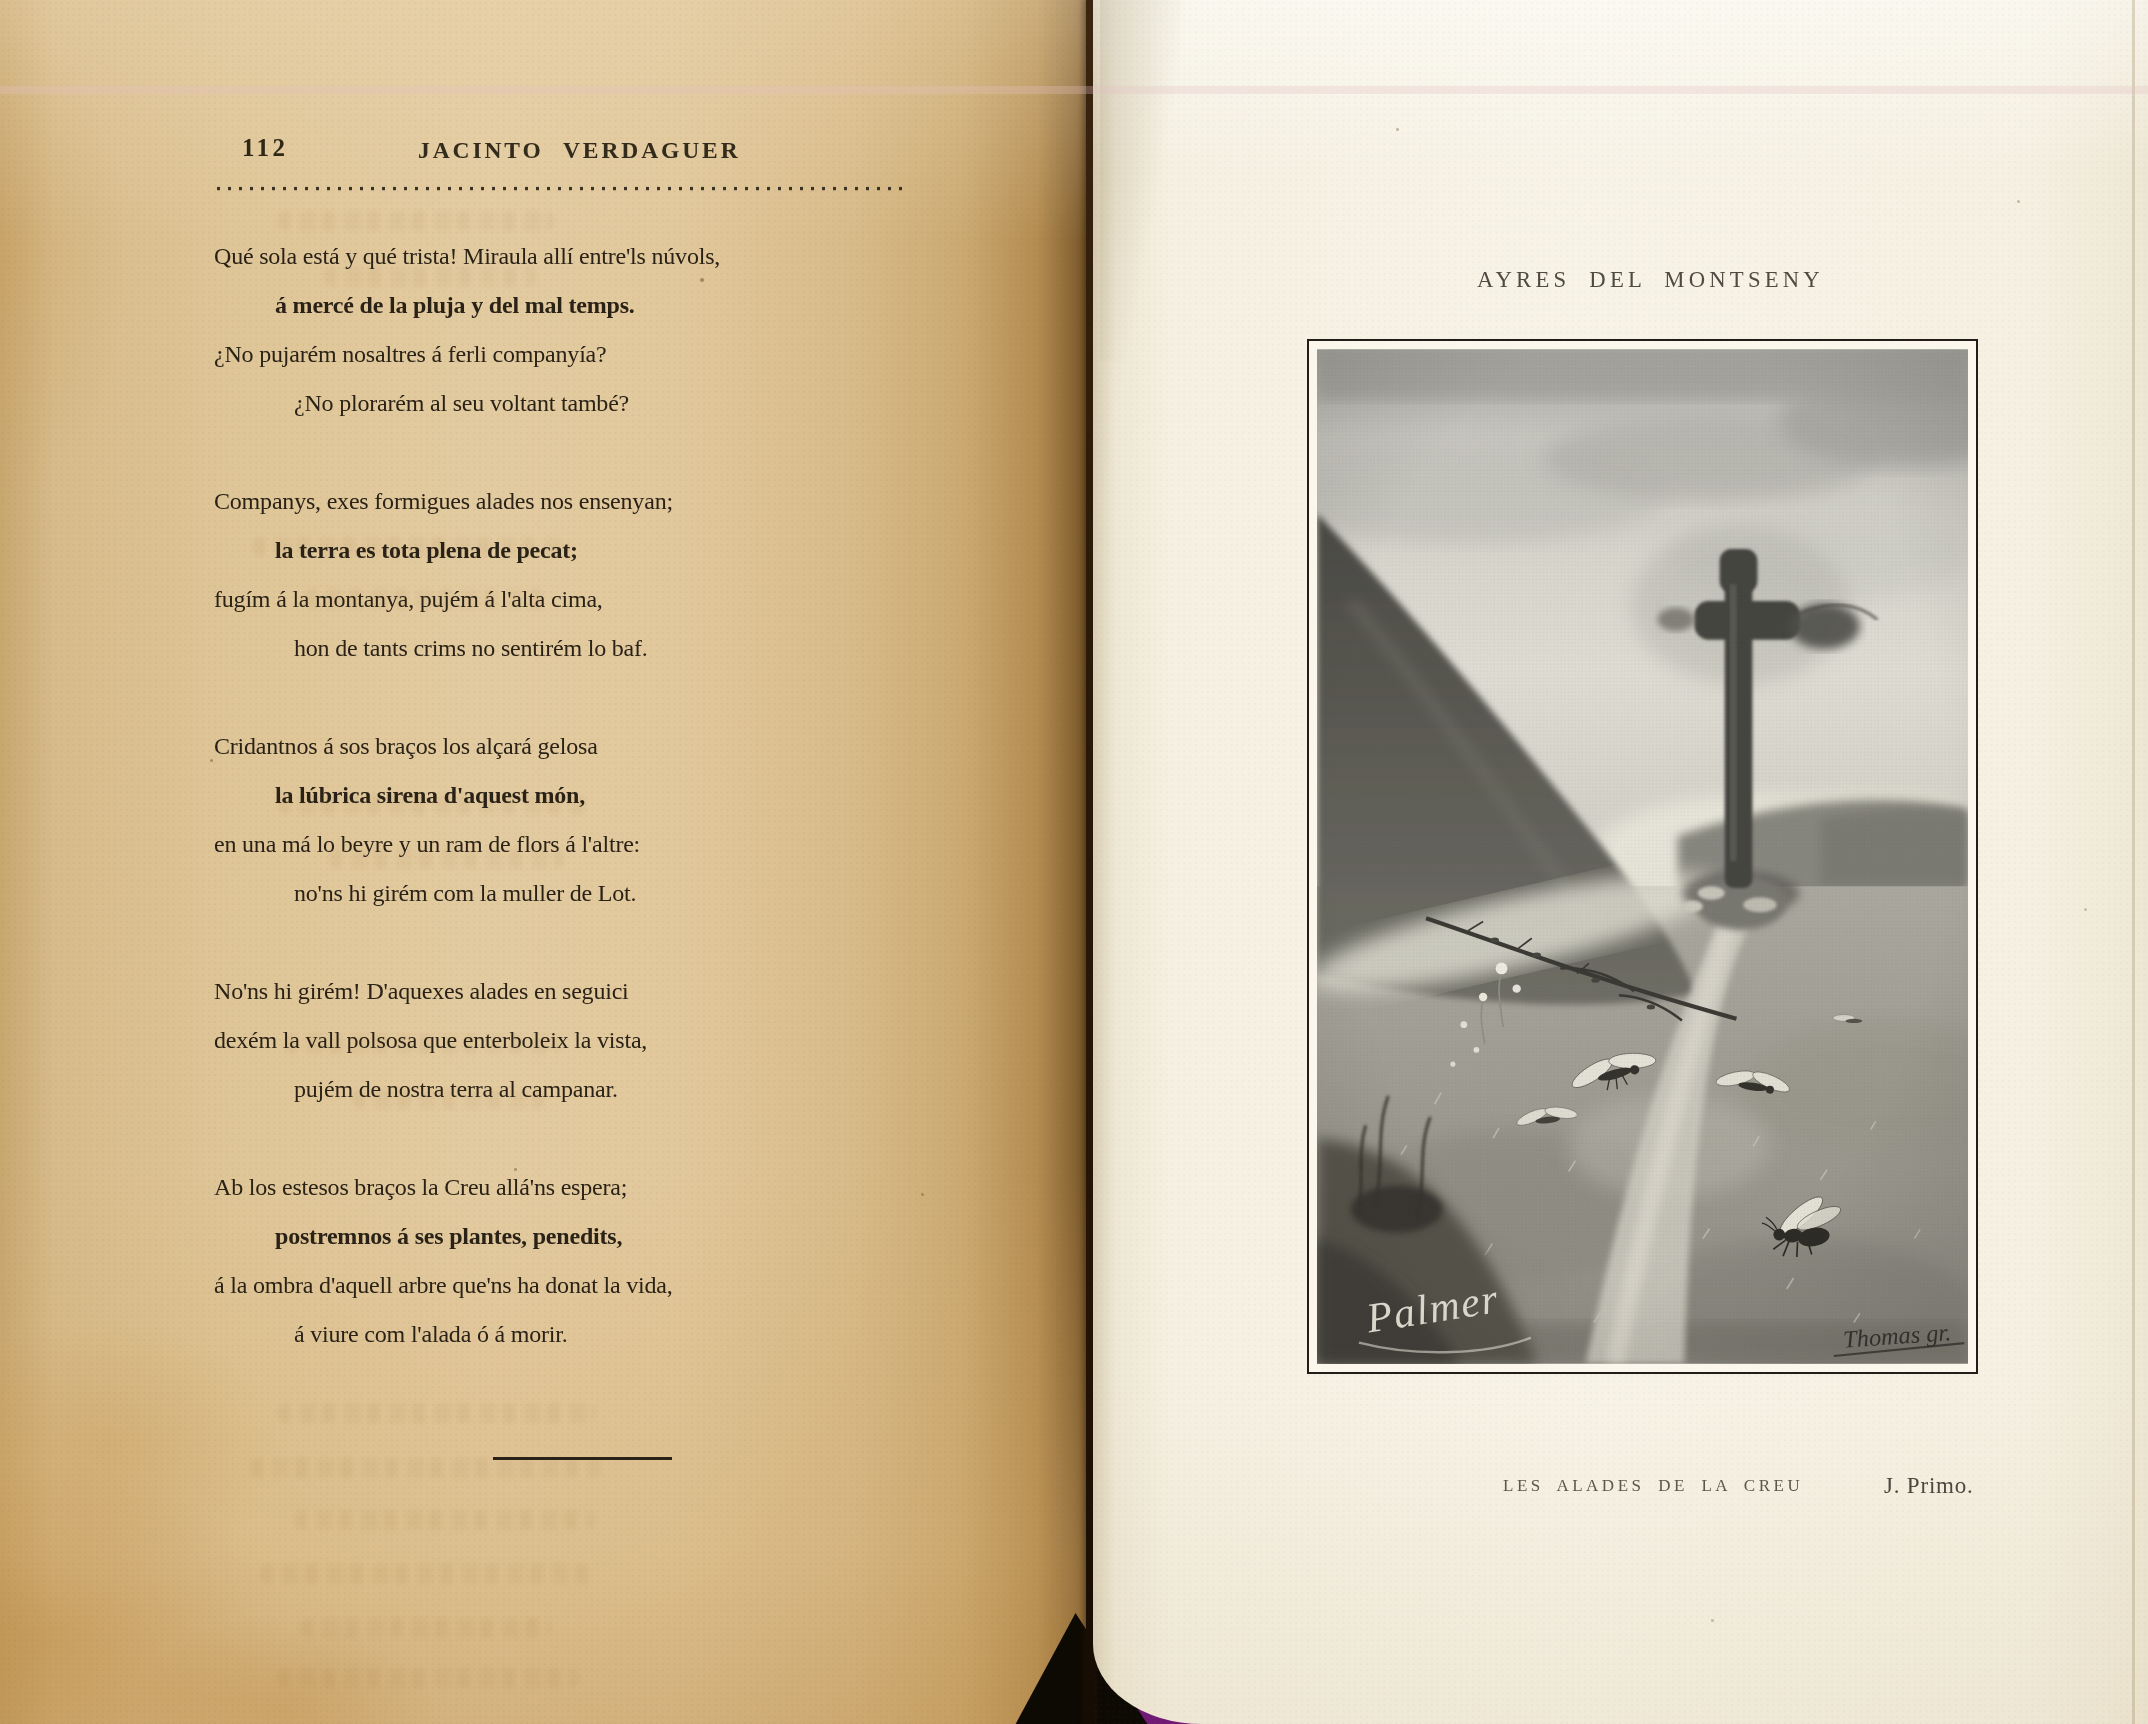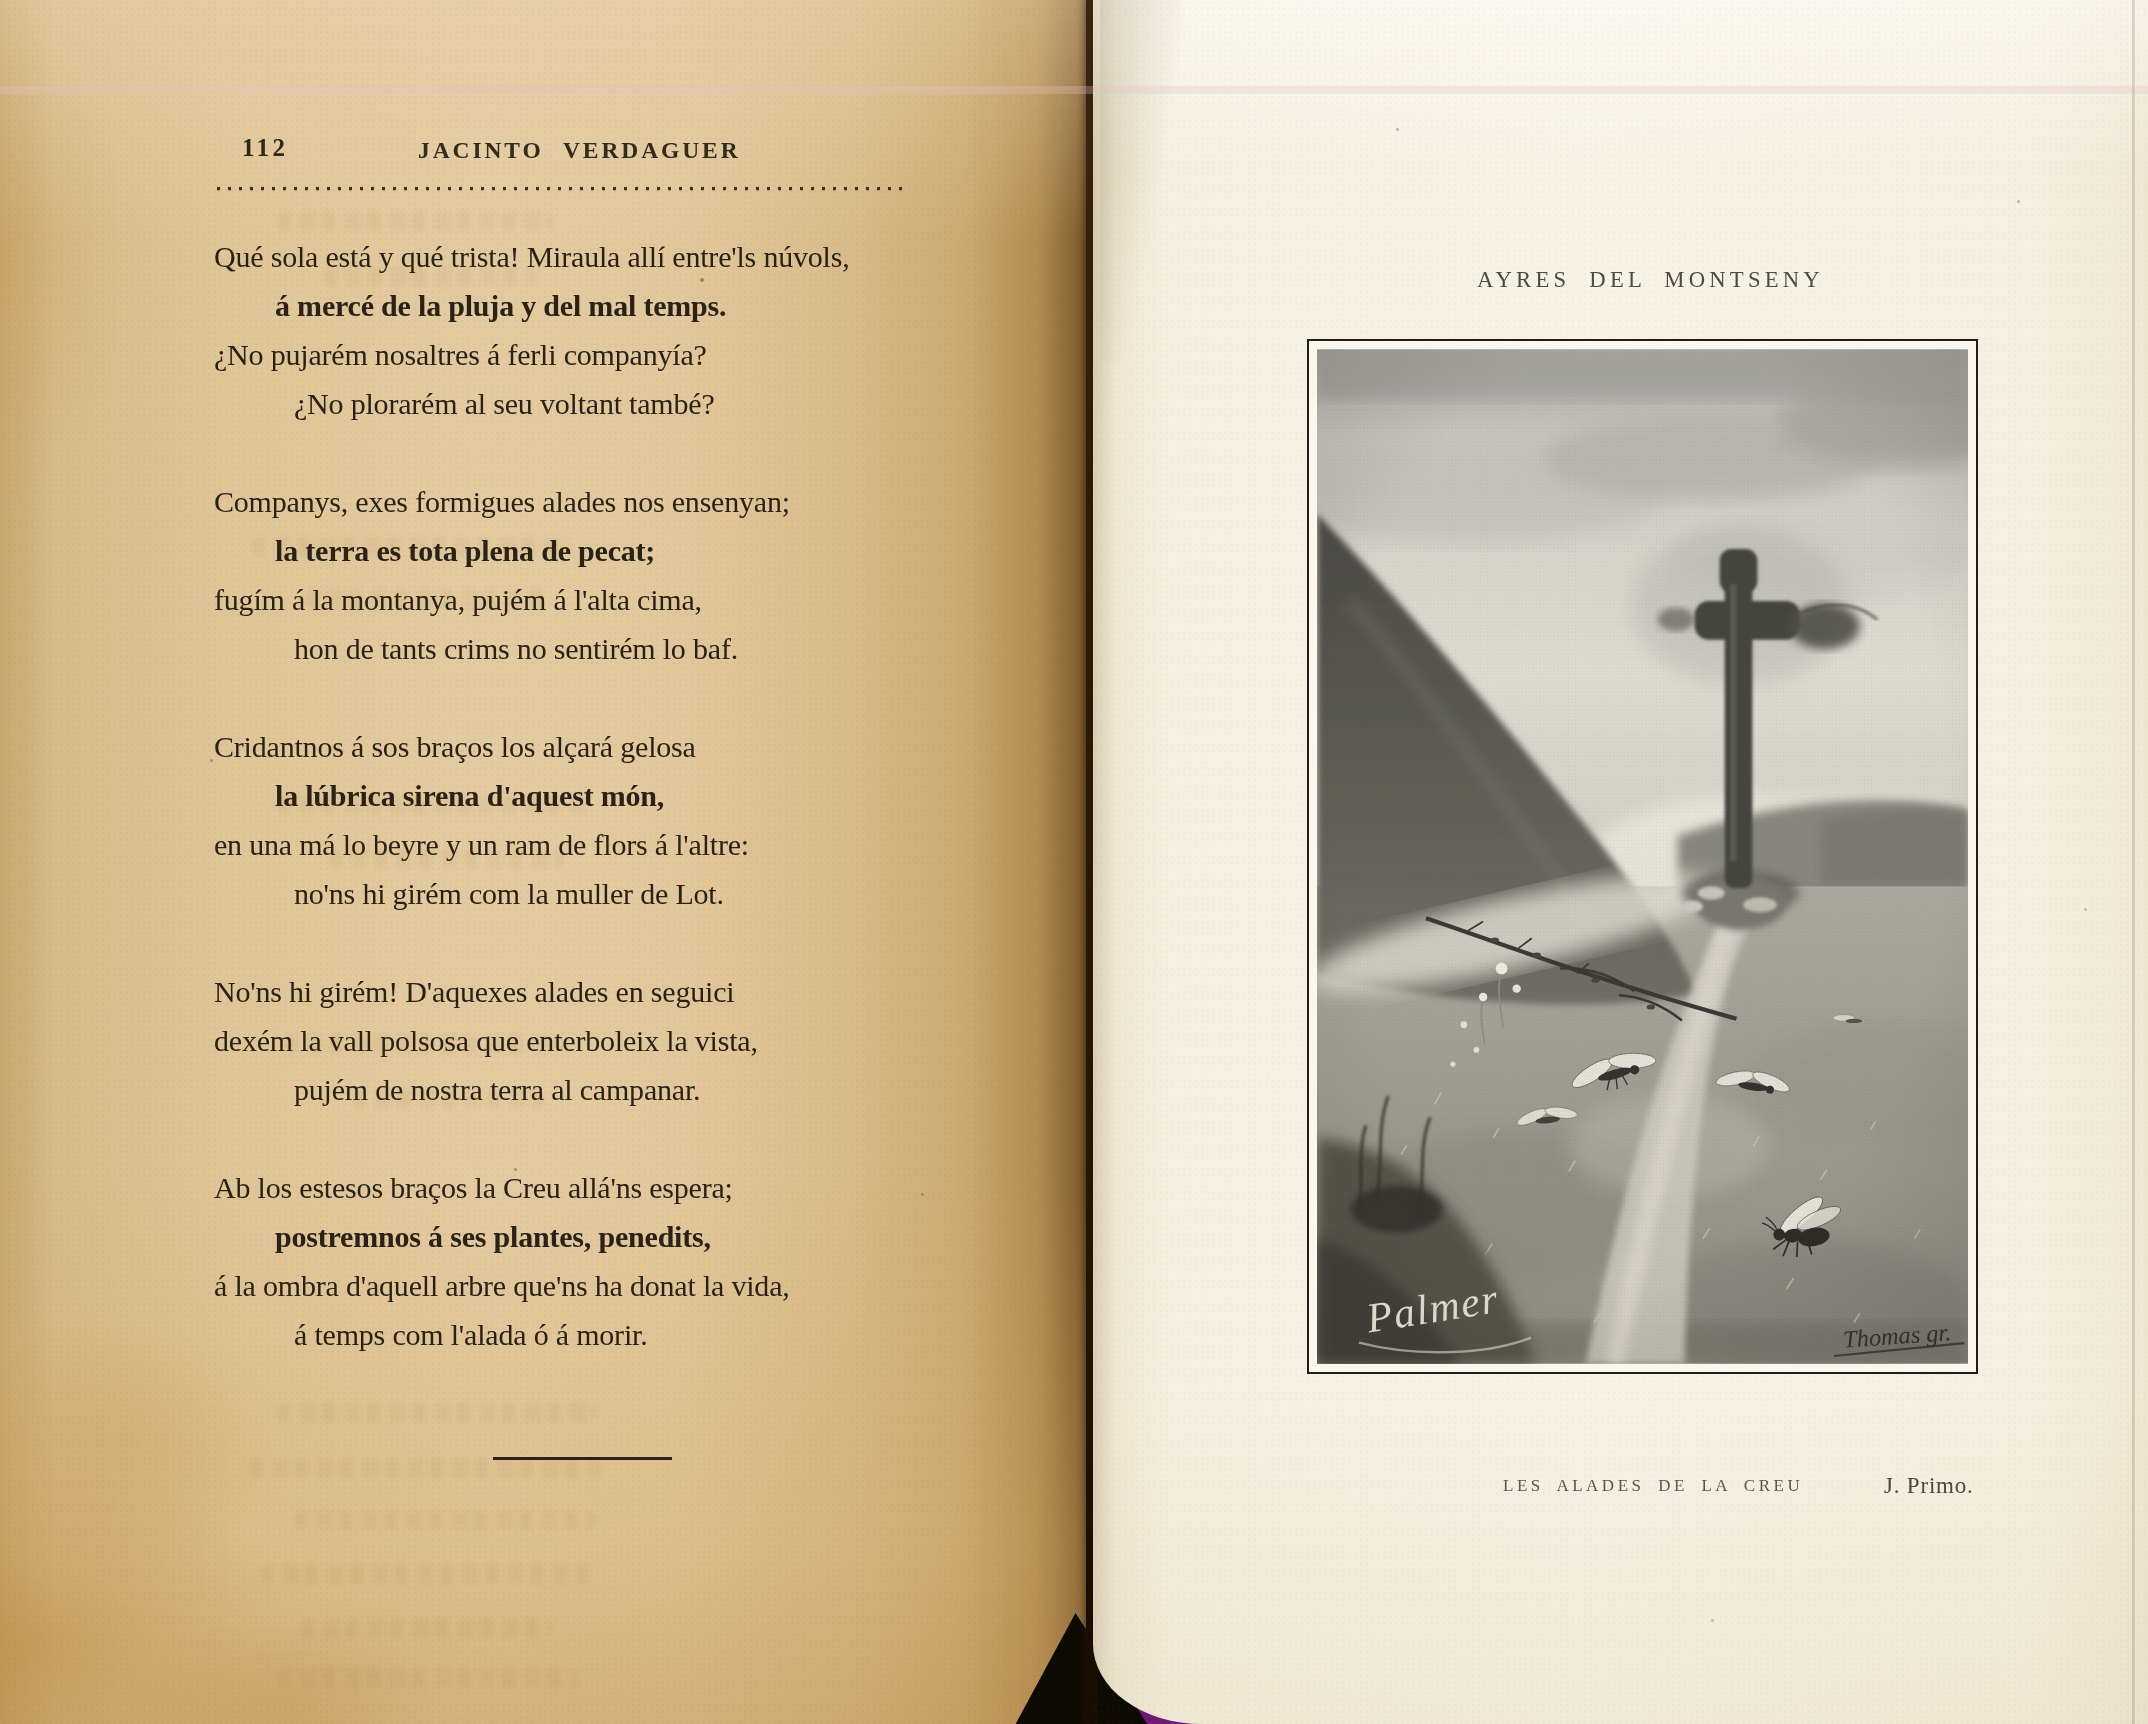--- a/index.html
+++ b/index.html
@@ -21,21 +21,21 @@
   .grain-light{background-image:radial-gradient(rgba(140,120,80,.05) 0.8px, transparent 1.3px);}
 
   #page-number{position:absolute;left:242px;top:134px;font-size:25px;font-weight:700;
     letter-spacing:3.4px;color:#2f2817;}
   #left-running-header{position:absolute;left:418px;top:137px;font-size:23.5px;font-weight:700;
     letter-spacing:2.9px;word-spacing:11px;color:#332b1b;}
   #dotted-rule{position:absolute;left:216px;top:186px;width:691px;height:5.9px;
     background-image:radial-gradient(circle at 2.5px 2.5px, #3b3226 1.6px, rgba(59,50,38,0) 2px);
     background-size:11px 5.9px;background-repeat:repeat-x;}
 
-  #poem{position:absolute;left:214px;top:232px;width:847px;font-size:30px;
+  #poem{position:absolute;left:214px;top:232px;width:847px;font-size:24px;
     letter-spacing:-0.2px;line-height:49px;color:#2a2216;}
   .stanza{margin-bottom:49px;}
   .pline{white-space:nowrap;}
   .ind-a{margin-left:61px;font-weight:bold;}
   .ind-b{margin-left:80px;}
 
   #end-rule{position:absolute;left:493px;top:1457px;width:179px;height:0;
     border-top:3.4px solid #2a2216;}
 
   .ghost{position:absolute;height:20px;filter:blur(2.5px);opacity:.45;border-radius:8.4px;
@@ -134,21 +134,21 @@
       </div>
       <div class="stanza">
         <div class="pline">No'ns hi girém! D'aquexes alades en seguici</div>
         <div class="pline">dexém la vall polsosa que enterboleix la vista,</div>
         <div class="pline ind-b">pujém de nostra terra al campanar.</div>
       </div>
       <div class="stanza">
         <div class="pline">Ab los estesos braços la Creu allá'ns espera;</div>
         <div class="pline ind-a">postremnos á ses plantes, penedits,</div>
         <div class="pline">á la ombra d'aquell arbre que'ns ha donat la vida,</div>
-        <div class="pline ind-b">á temps com l'alada ó á morir.</div>
+        <div class="pline ind-b">á viure com l'alada ó á morir.</div>
       </div>
     </div>
 
     <div id="end-rule"></div>
   </div>
 
   <div id="gutter-wedge"></div>
   <div id="gutter-line"></div>
 
   <div id="right-page">

